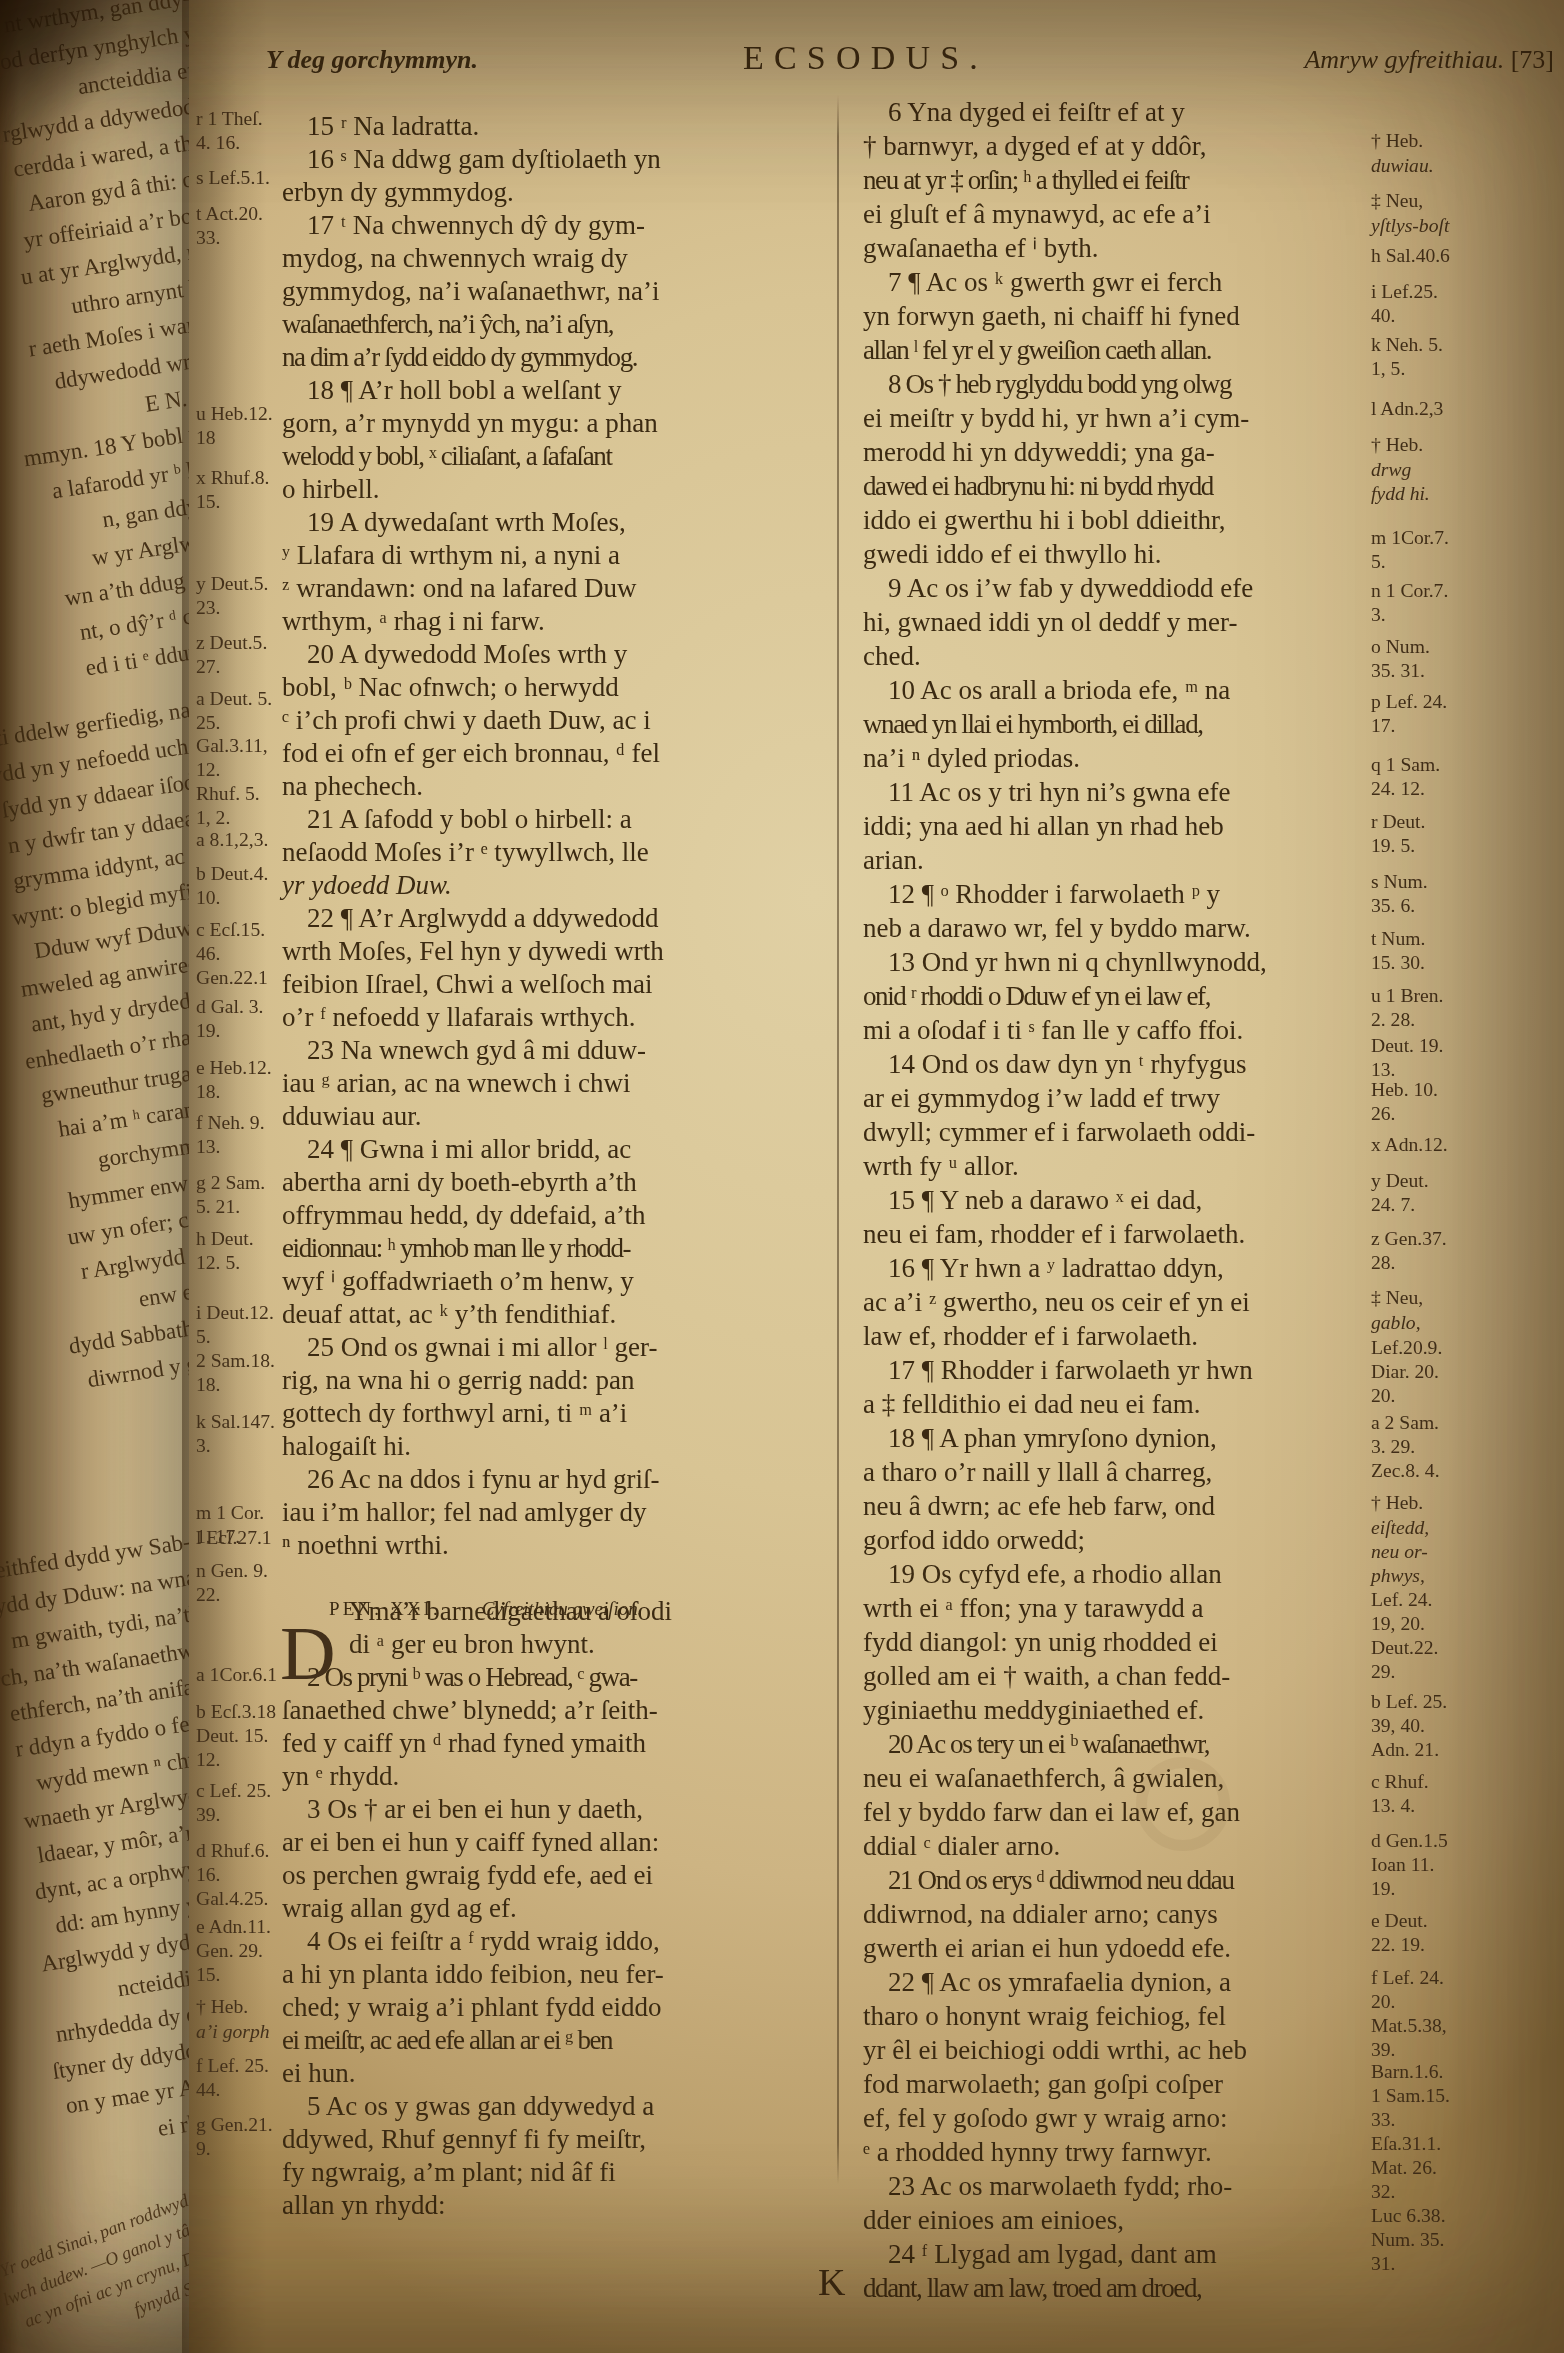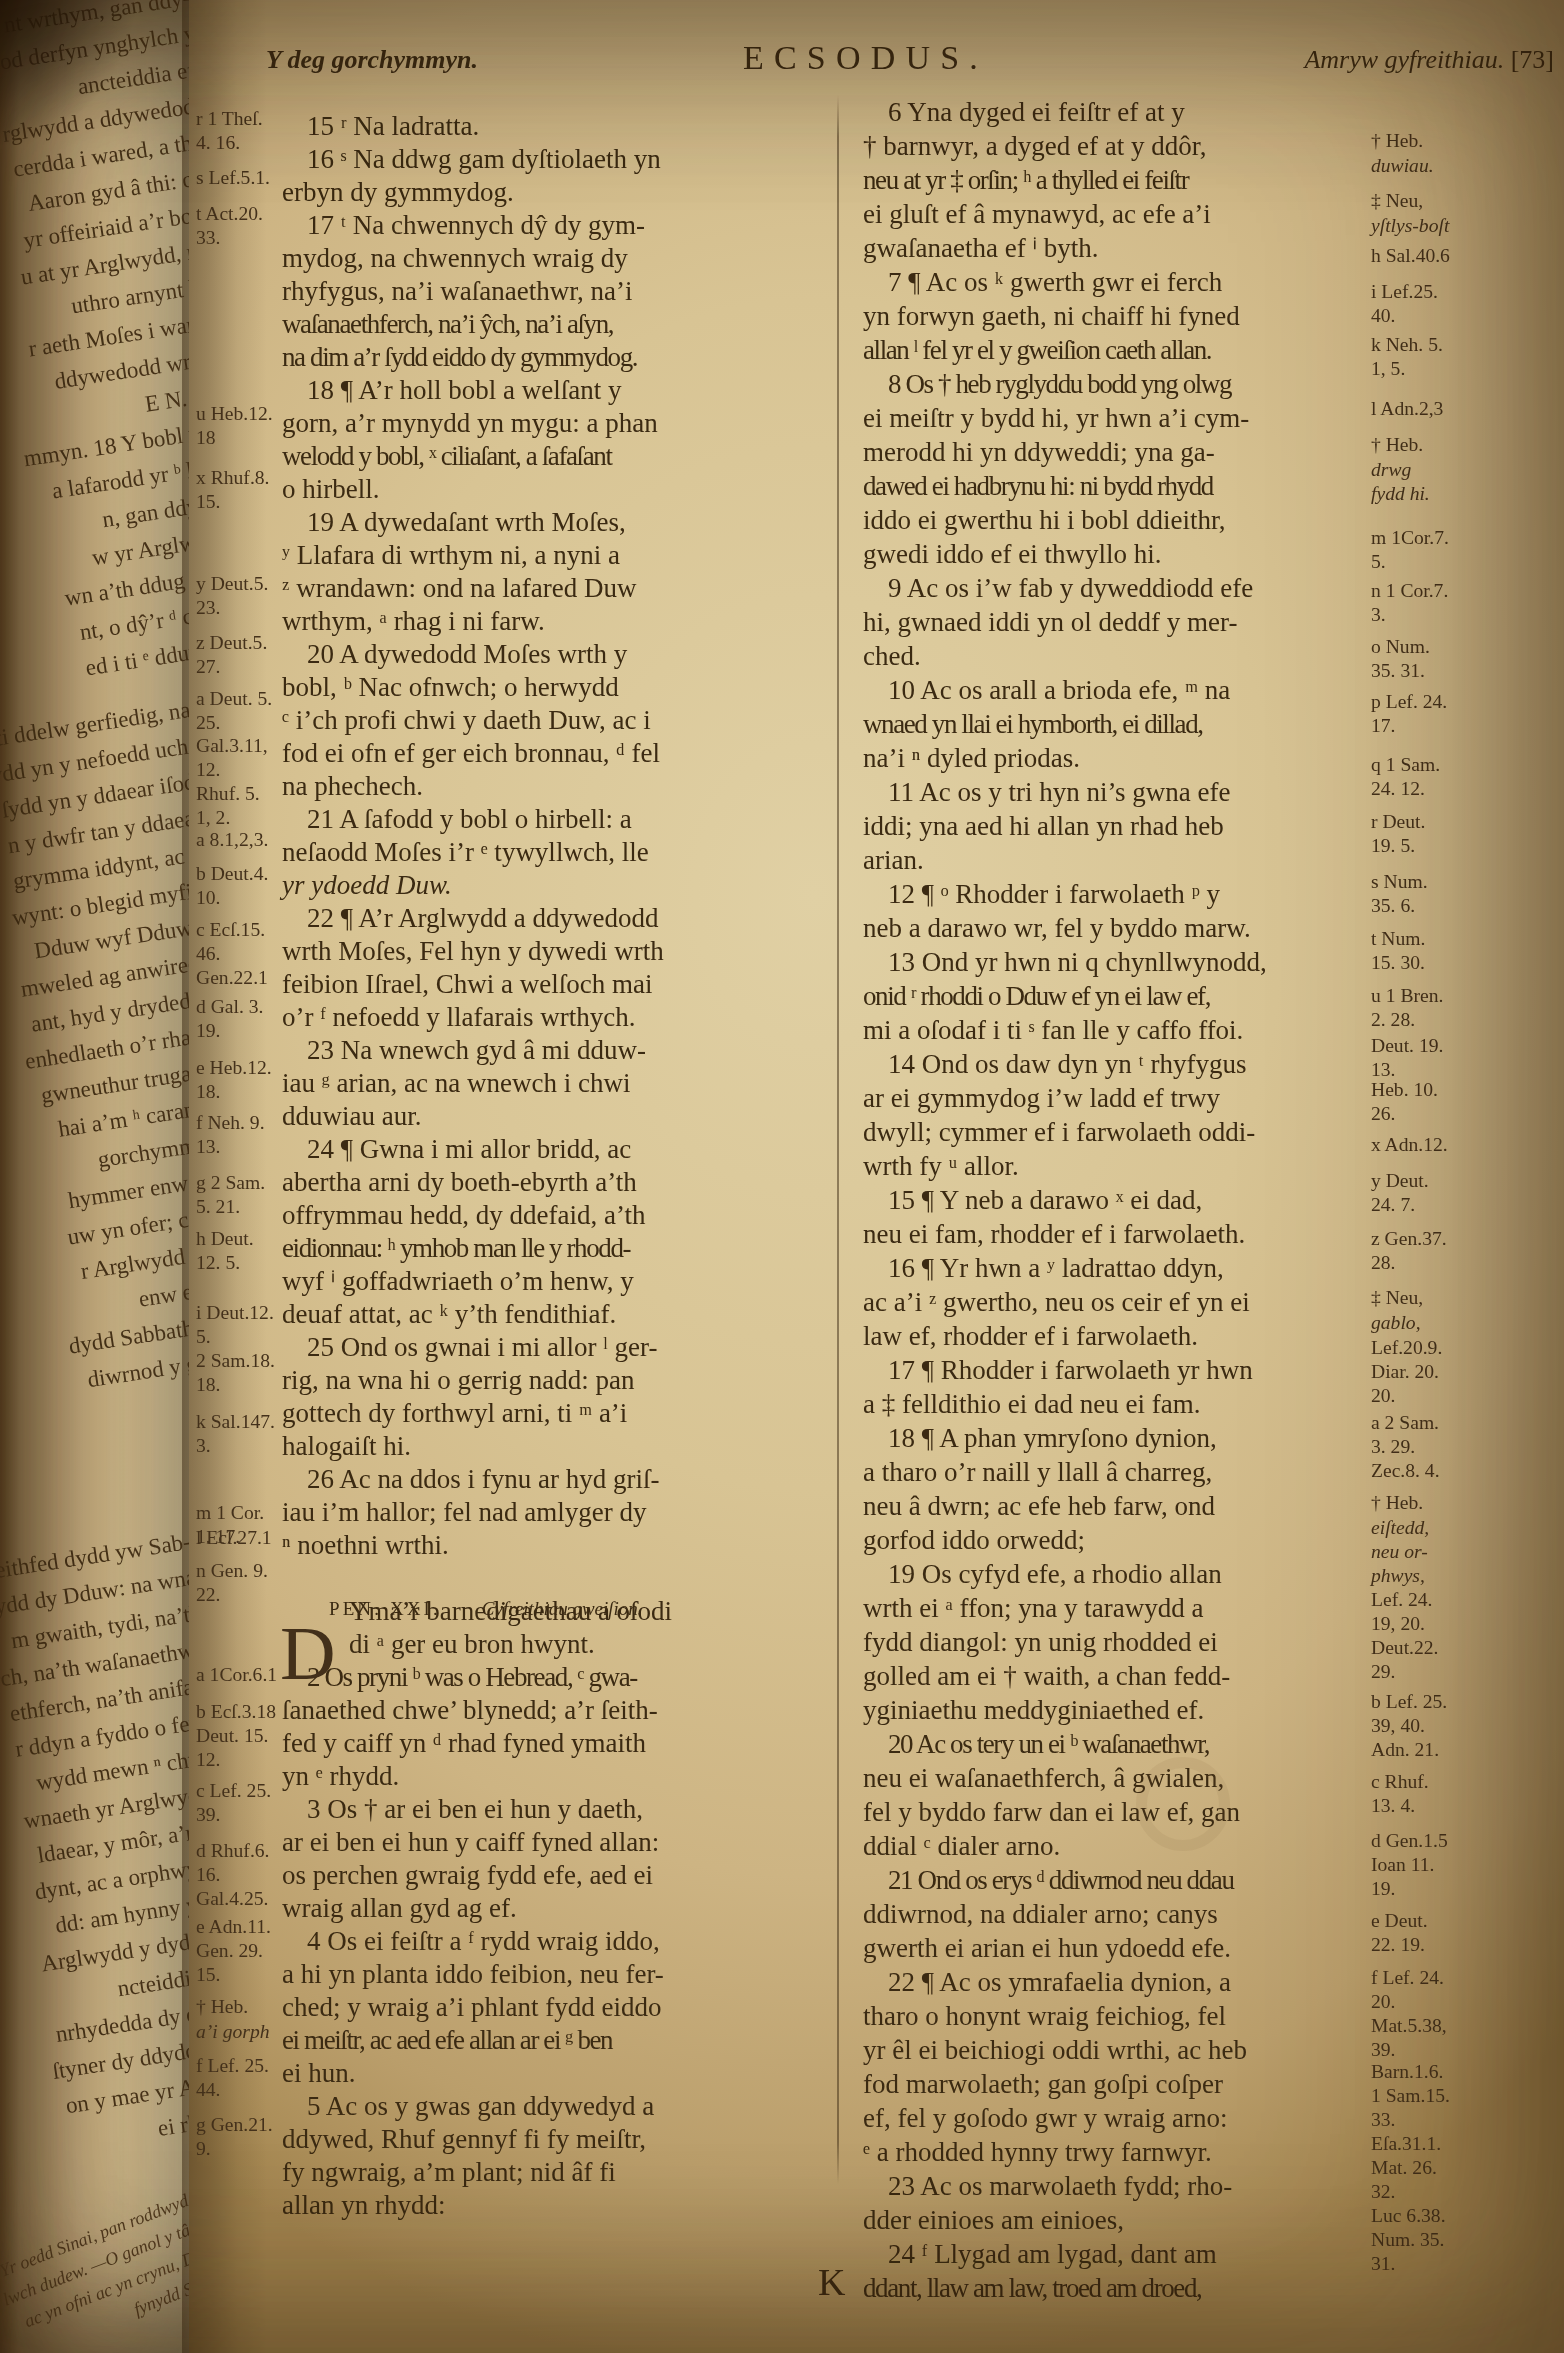--- a/index.html
+++ b/index.html
@@ -139,21 +139,21 @@
       <div class="note" style="top: 2113px;">g Gen.21.
 9.</div>
     </div>
 
   <div class="coltext colL">
       <div class="ln i">15 ʳ Na ladratta.</div>
       <div class="ln i">16 ˢ Na ddwg gam dyſtiolaeth yn</div>
       <div class="ln">erbyn dy gymmydog.</div>
       <div class="ln i">17 ᵗ Na chwennych dŷ dy gym-</div>
       <div class="ln">mydog, na chwennych wraig dy</div>
-      <div class="ln">rhyfygus, na’i waſanaethwr, na’i</div>
+      <div class="ln">gymmydog, na’i waſanaethwr, na’i</div>
       <div class="ln tight">waſanaethferch, na’i ŷch, na’i aſyn,</div>
       <div class="ln tight">na dim a’r ſydd eiddo dy gymmydog.</div>
       <div class="ln i">18 ¶ A’r holl bobl a welſant y</div>
       <div class="ln">gorn, a’r mynydd yn mygu: a phan</div>
       <div class="ln tight">welodd y bobl, ˣ ciliaſant, a ſafaſant</div>
       <div class="ln">o hirbell.</div>
       <div class="ln i">19 A dywedaſant wrth Moſes,</div>
       <div class="ln">ʸ Llafara di wrthym ni, a nyni a</div>
       <div class="ln">ᶻ wrandawn: ond na lafared Duw</div>
       <div class="ln">wrthym, ᵃ rhag i ni farw.</div>

